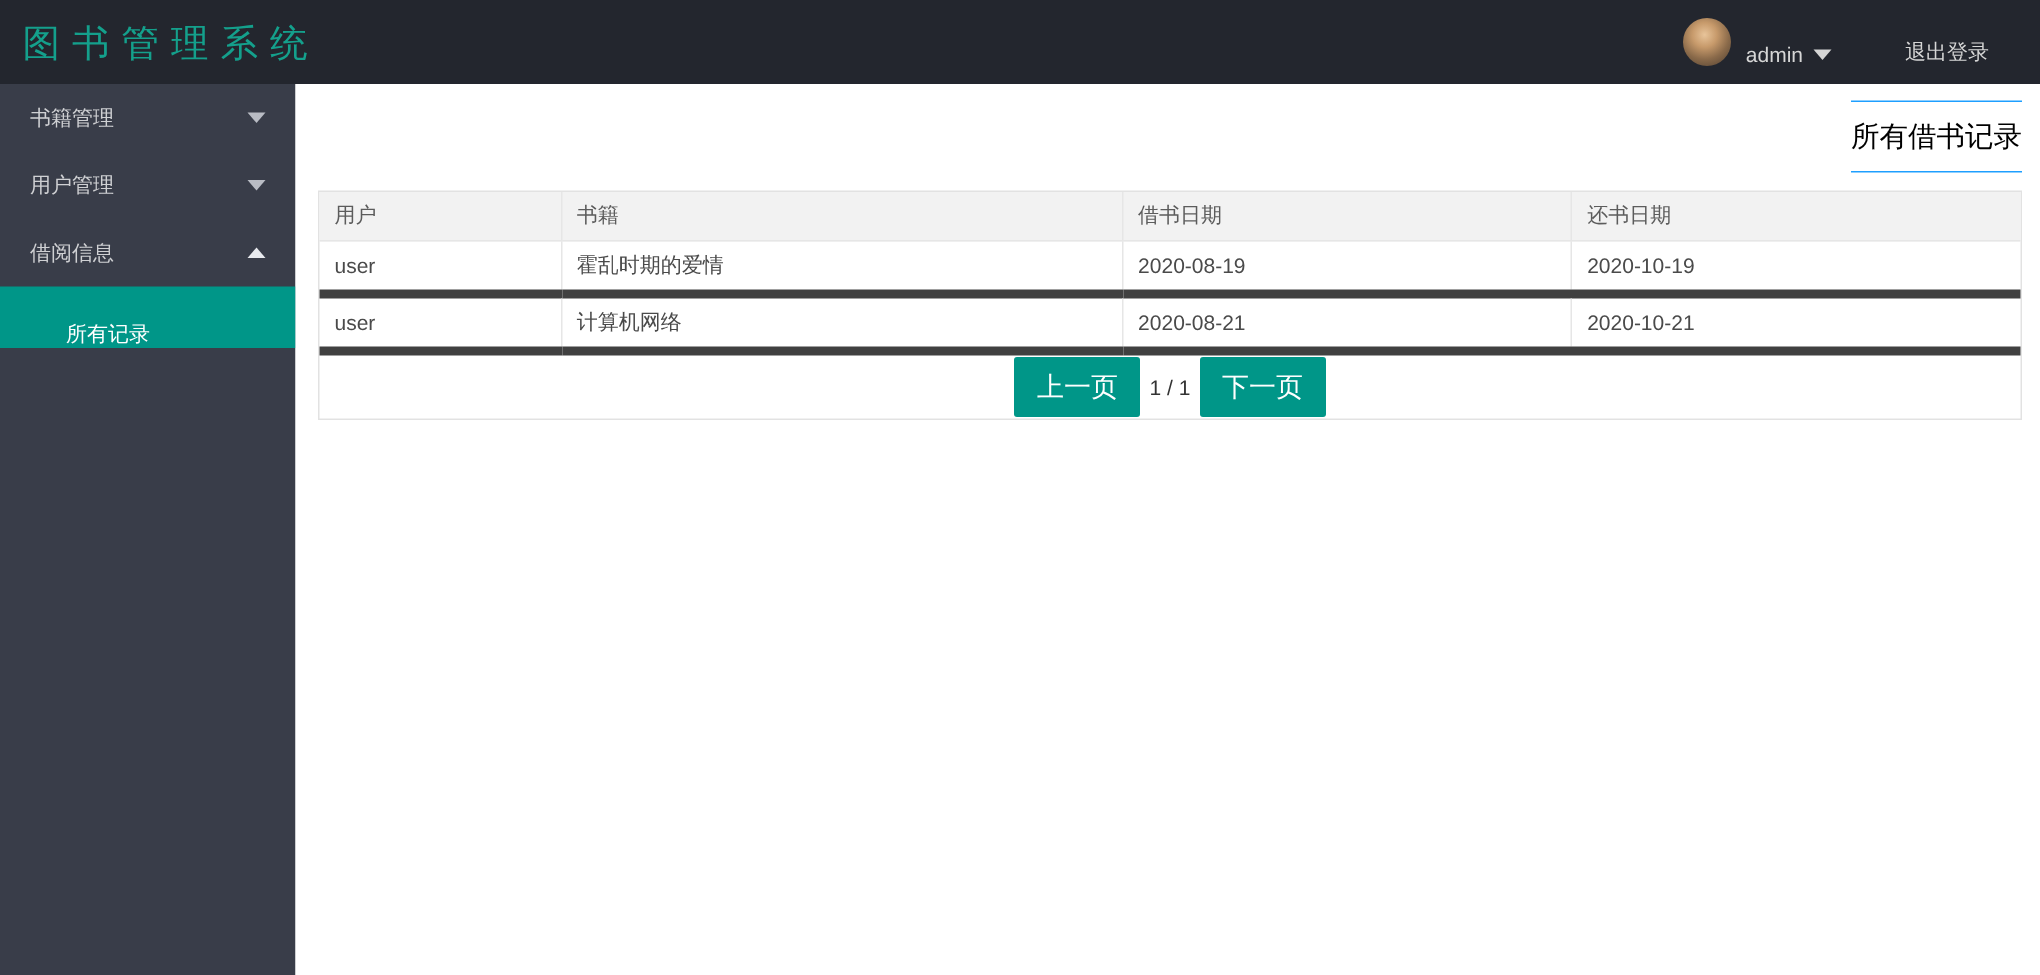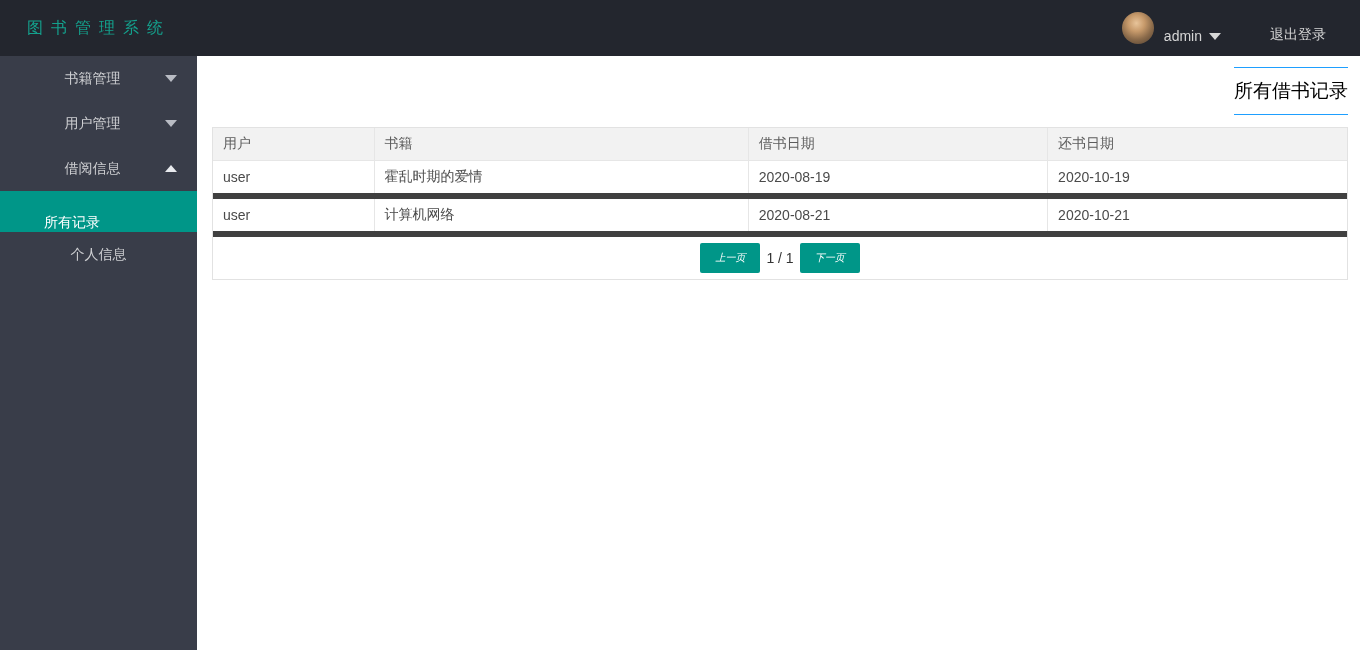--- a/index.html
+++ b/index.html
@@ -15,23 +15,23 @@
   
   .header {
     height: 56px;
     background: #23262e;
     display: flex;
     align-items: center;
     flex: 0 0 auto;
   }
   .brand {
     color: #14a08c;
-    font-size: 16px;
+    font-size: 25px;
     letter-spacing: 8px;
-    padding-left: 27px;
+    padding-left: 15px;
     white-space: nowrap;
   }
   .header-right {
     margin-left: auto;
     display: flex;
     align-items: flex-end;
     padding-right: 34px;
   }
   .avatar {
     width: 32px; height: 32px;
@@ -71,21 +71,20 @@
     display: flex;
     flex-direction: column;
   }
   .nav-item {
     height: 45px;
     display: flex;
     align-items: center;
     padding: 0 20px;
     color: #cfd0d3;
     cursor: pointer;
-    text-align: center;
   }
   .nav-item .label { flex: 1; }
   .tri-down {
     width: 0; height: 0;
     border-left: 6px solid transparent;
     border-right: 6px solid transparent;
     border-top: 7px solid #b9bcc4;
   }
   .tri-up {
     width: 0; height: 0;
@@ -159,26 +158,25 @@
   .pagination {
     height: 42px;
     display: flex;
     align-items: center;
     justify-content: center;
   }
   .page-btn {
     background: #009688;
     color: #fff;
     border: none;
-    font-size: 10px;
+    font-size: 18px;
     padding: 8px 15px;
     border-radius: 2px;
     cursor: pointer;
     font-family: inherit;
-    font-style: italic;
   }
   .page-indicator { color: #333; margin: 0 6px; }
 
   
   .footer {
     margin-top: auto;
     height: 46px;
     background: #ececec;
     border-top: 1px solid #dcdcdc;
     display: flex;
@@ -212,23 +210,20 @@
     <div class="nav-item">
       <span class="label">用户管理</span>
       <span class="tri-down"></span>
     </div>
     <div class="nav-item">
       <span class="label">借阅信息</span>
       <span class="tri-up"></span>
     </div>
     <div class="subnav-item active">
       <span>所有记录</span>
-    </div>
-    <div class="nav-item">
-      <span class="label">个人信息</span>
     </div>
   </div>
 
   <div class="content">
 
     <div class="title-panel">
       <span>所有借书记录</span>
     </div>
 
     <div class="table-box">

